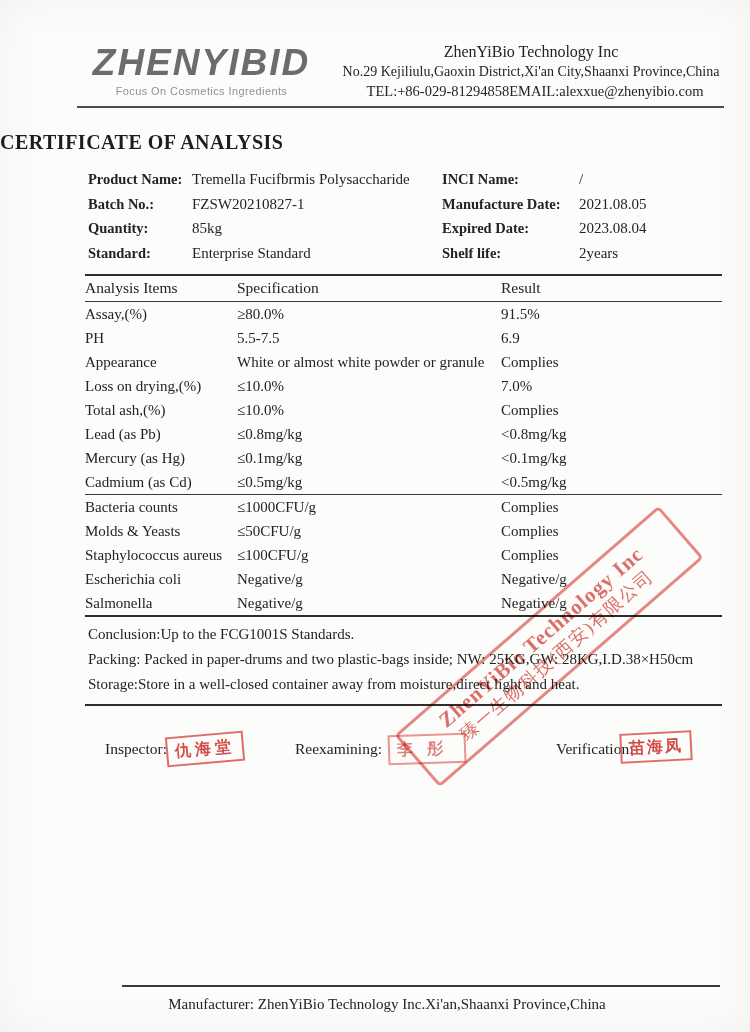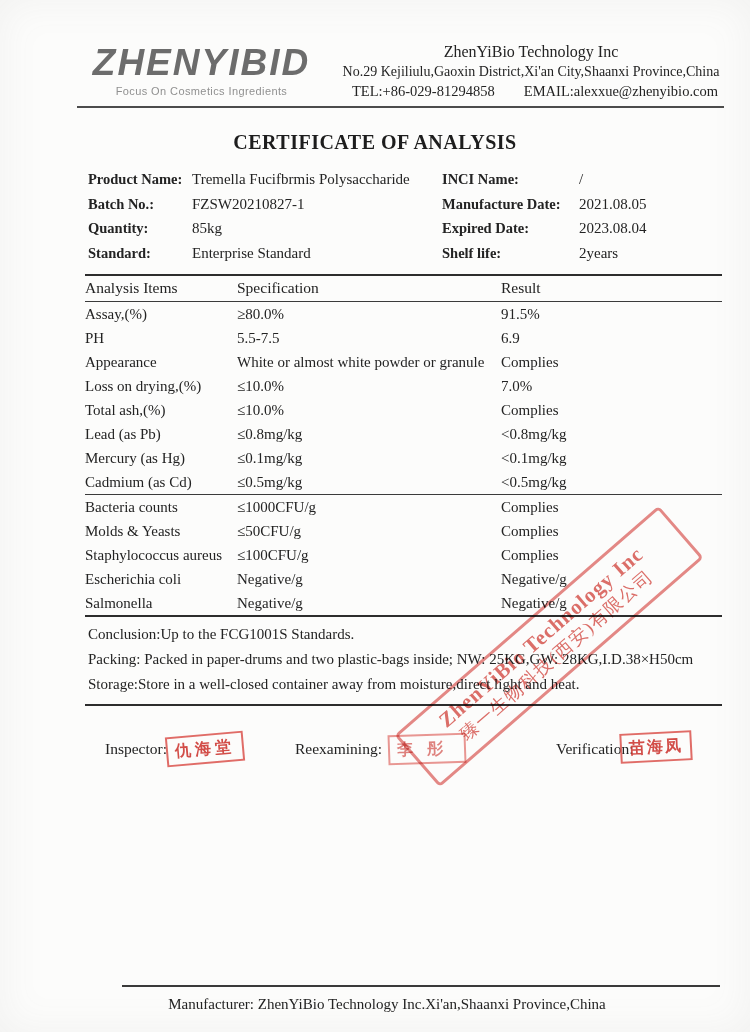--- a/index.html
+++ b/index.html
@@ -17,25 +17,25 @@
     font-weight:bold;font-style:italic;font-size:37px;letter-spacing:2px;
     color:#6c6c6c;line-height:1;
   }
   .logo-tagline{
     font-family:"Liberation Sans","DejaVu Sans",sans-serif;
     font-size:11px;color:#909090;margin-top:4px;letter-spacing:0.4px;
   }
   .header-right{flex:1;text-align:center;margin-top:-2px;}
   .company-name{font-size:16px;line-height:1.3;}
   .company-address{font-size:14px;line-height:1.3;}
-  .contact-row{display:flex;justify-content:space-between;font-size:14.5px;line-height:1.4;padding:0 2px 0 10px;}
+  .contact-row{display:flex;justify-content:center;font-size:14.5px;line-height:1.4;padding:0 2px 0 10px;}
   .header-rule{height:2px;background:#4c4c4c;margin:5px 26px 0 77px;}
   
   .doc-title{
-    text-align:center;font-size:20px;font-weight:bold;letter-spacing:0.5px;
+    text-align:left;font-size:20px;font-weight:bold;letter-spacing:0.5px;
     margin:23px 0 0 0;color:#1d1d1d;
   }
   
   table{border-collapse:collapse;}
   .info-table{margin:13px 28px 0 88px;width:634px;table-layout:fixed;}
   .info-table td{height:24.5px;vertical-align:middle;padding:0;}
   .info-table .info-label{font-weight:bold;font-size:14.5px;}
   .info-table .info-value{font-size:15px;}
   .info-table col.c1{width:104px;}
   .info-table col.c2{width:250px;}

